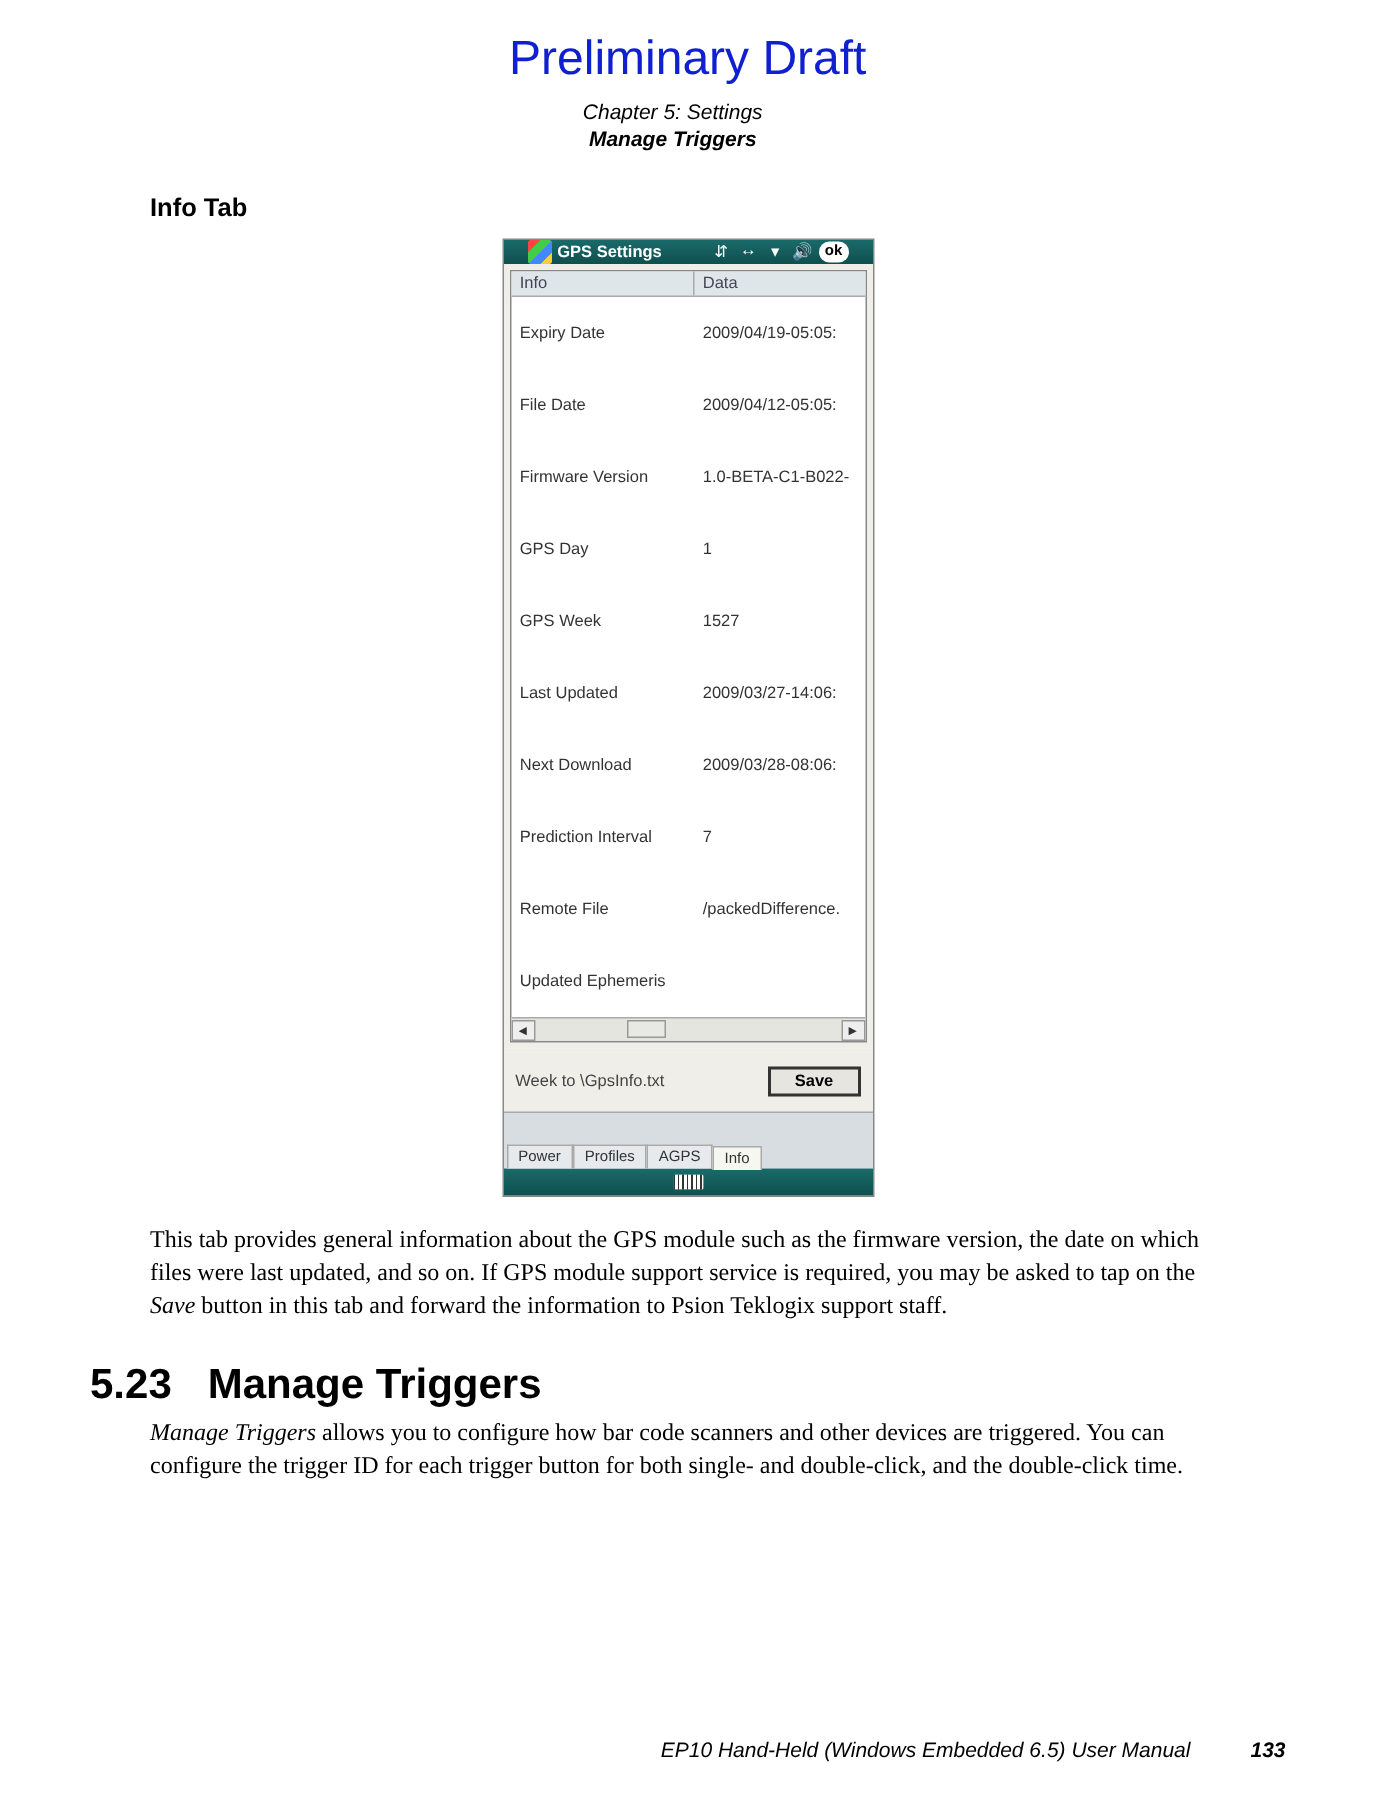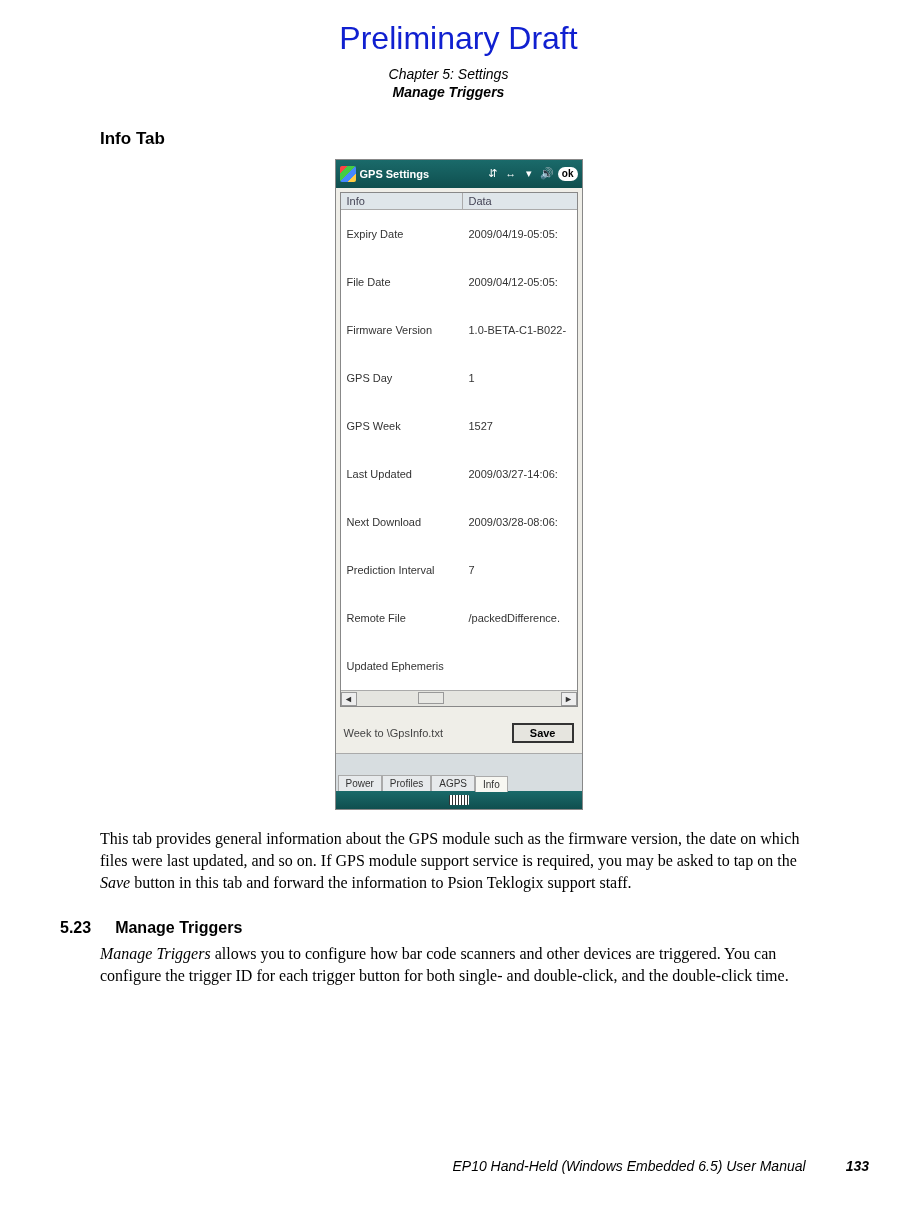--- a/index.html
+++ b/index.html
@@ -47,24 +47,24 @@
   .screenshot {
     width: 248px;
     background: #fff;
     border: 1px solid #888;
     font-family: Tahoma, Arial, sans-serif;
     font-size: 11px;
   }
   .titlebar {
     background: linear-gradient(#1a6a6a, #0f4f4f);
     color: #fff;
-    height: 28px;
+    height: 16px;
     display: flex;
     align-items: center;
-    padding: 0 4px;
+    padding: 0 16px;
     gap: 4px;
   }
   .start-flag {
     width: 16px; height: 16px;
     background: linear-gradient(135deg,#f44 0 25%,#4c4 25% 50%,#48f 50% 75%,#fc4 75% 100%);
     border-radius: 2px;
   }
   .titlebar .ttl { font-weight: bold; flex: 0 0 auto; }
   .titlebar .spacer { flex: 1; }
   .tb-icon { width: 14px; height: 14px; display:inline-block; color:#fff; font-size:11px; text-align:center; }
@@ -166,32 +166,32 @@
     margin: 0 36px 0 40px;
     text-align: left;
   }
   .sec-head {
     display:flex;
     align-items:baseline;
     gap: 24px;
     margin: 26px 0 6px 0;
     font-family: "Trebuchet MS", Arial, sans-serif;
     font-weight: bold;
-    font-size: 16px;
+    font-size: 28px;
   }
   .sec-head .num { width: auto; margin-left: 0; }
   .para2 {
     font-size: 16px;
     line-height: 1.35;
     margin: 0 36px 0 40px;
   }
   .footer {
     position:absolute;
     bottom: 34px;
-    left: 60px; right: 48px;
+    left: 60px; right: 60px;
     display:flex;
     justify-content:flex-end;
     align-items:baseline;
     gap: 40px;
     font-family: "Trebuchet MS", Arial, sans-serif;
     font-style: italic;
     font-size: 14px;
   }
   .footer .pg { font-weight:bold; font-style: italic; }
   .em { font-style: italic; }

